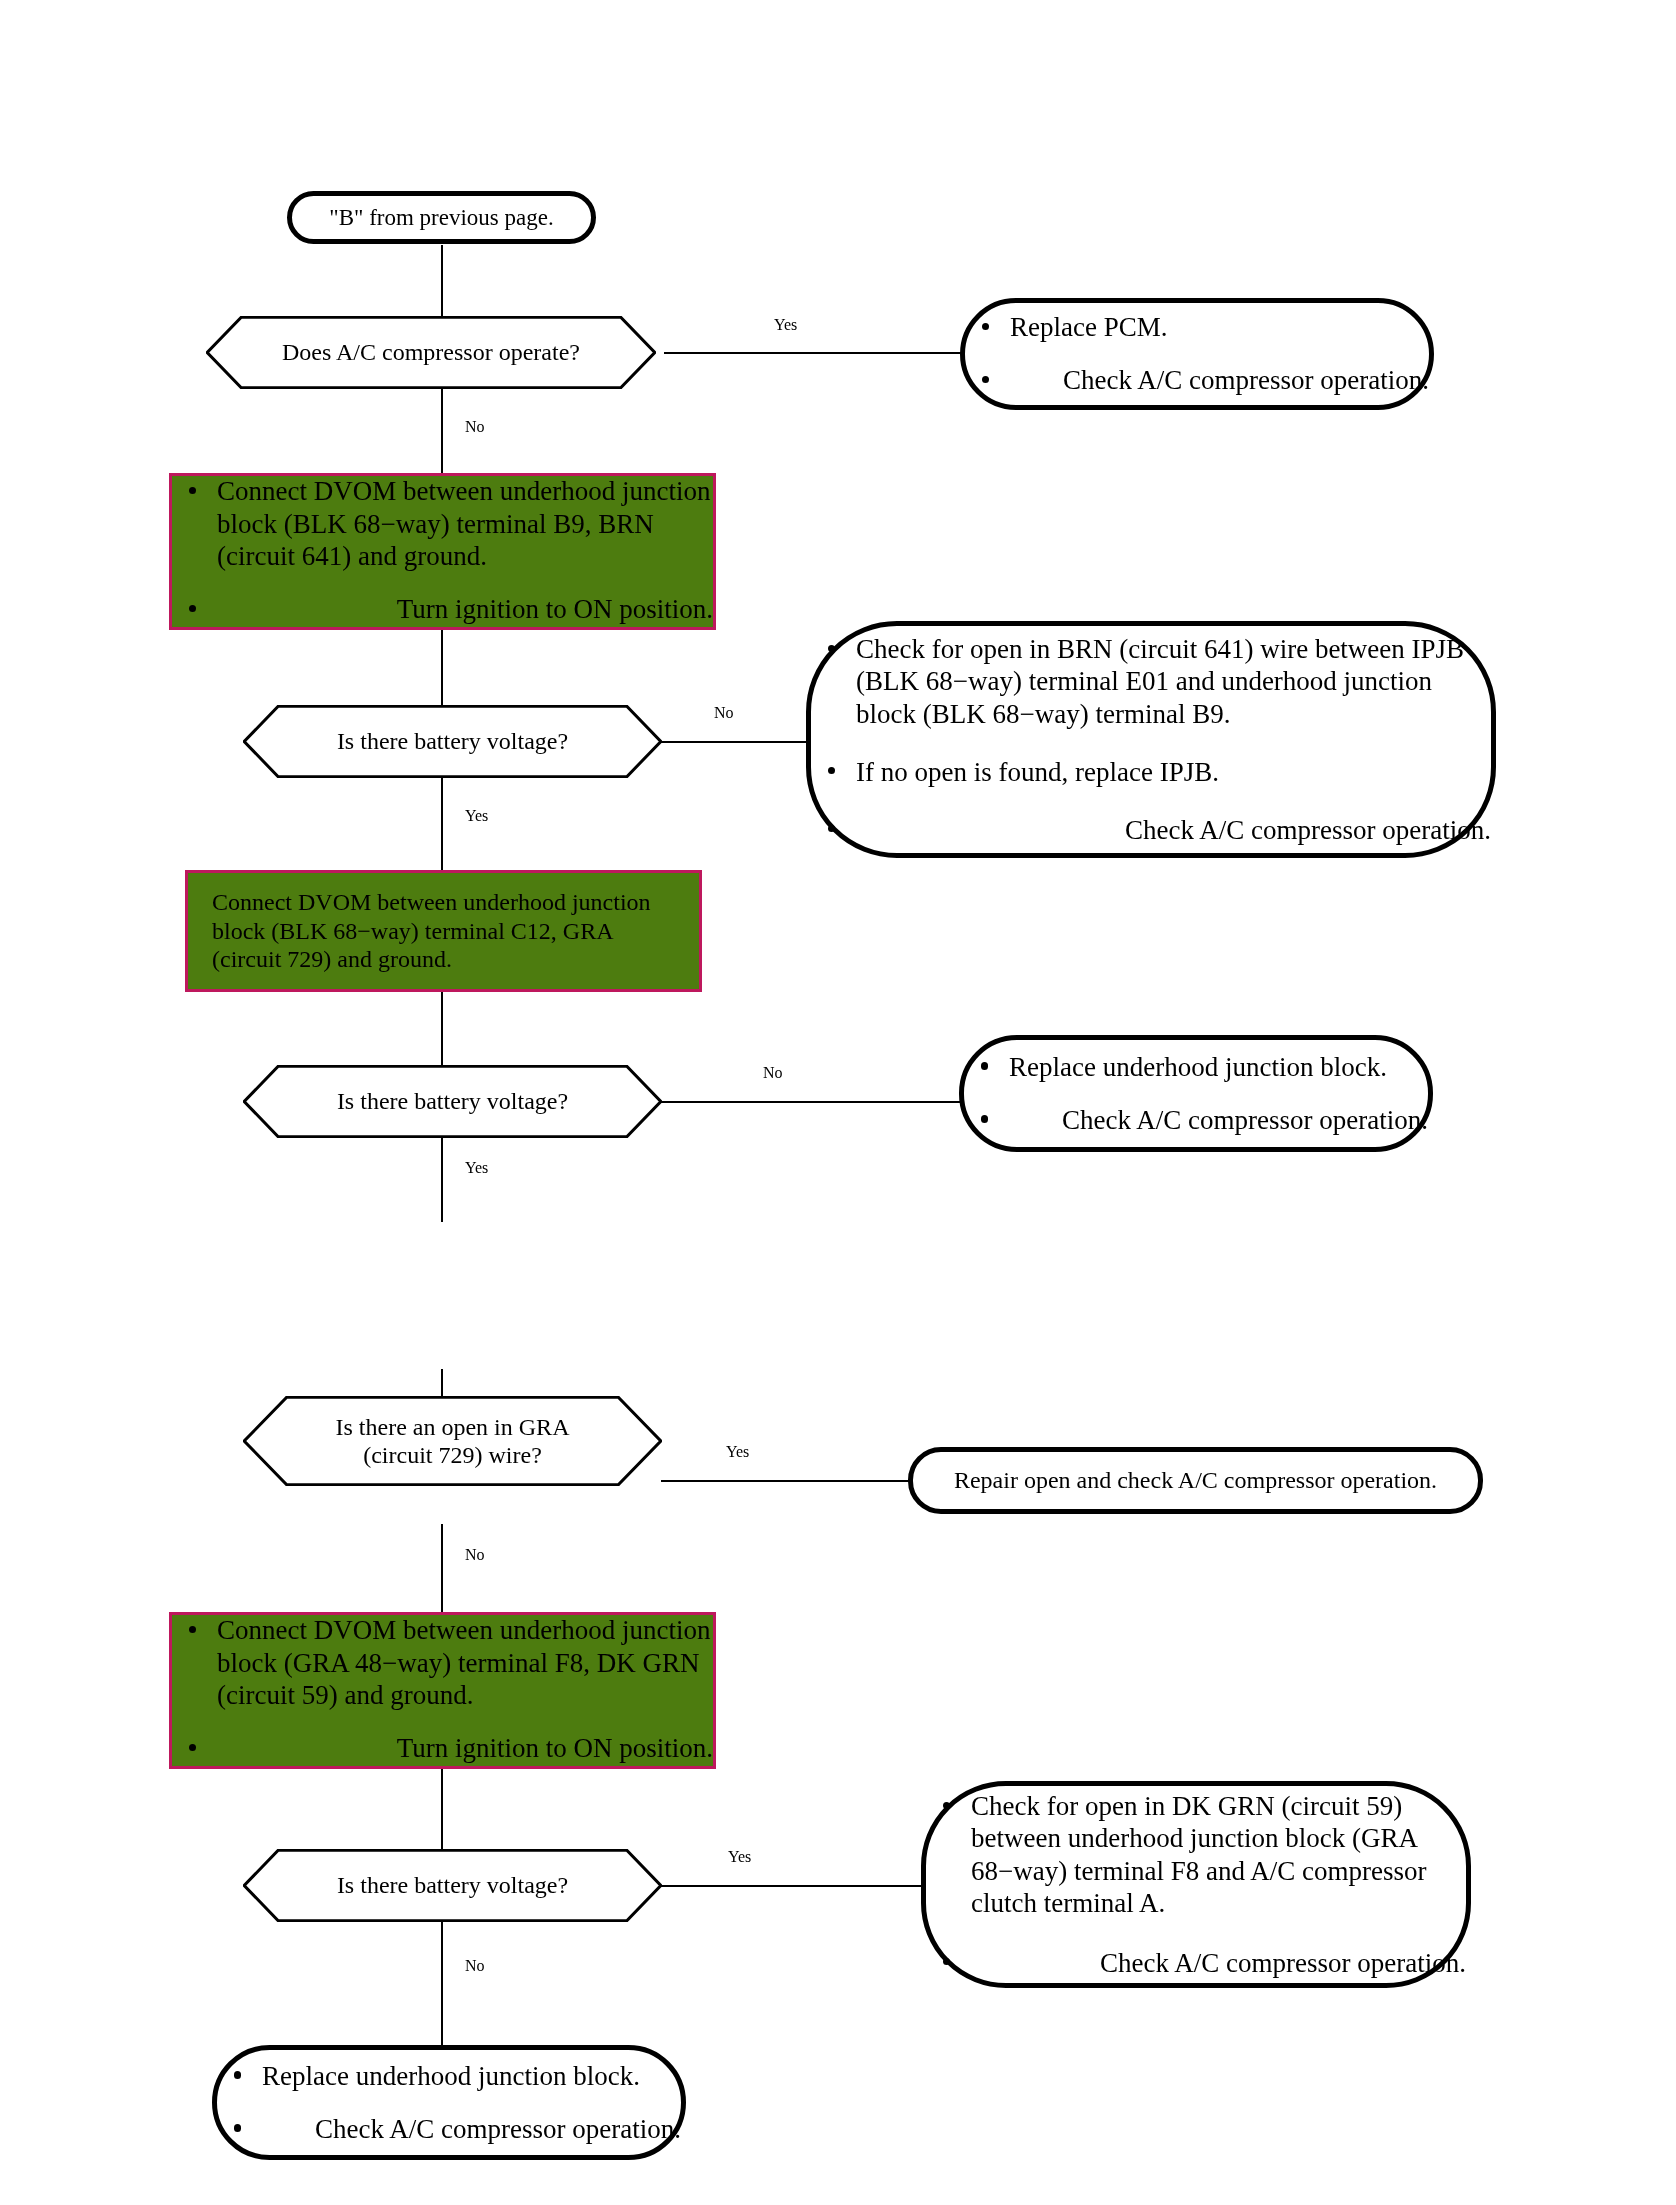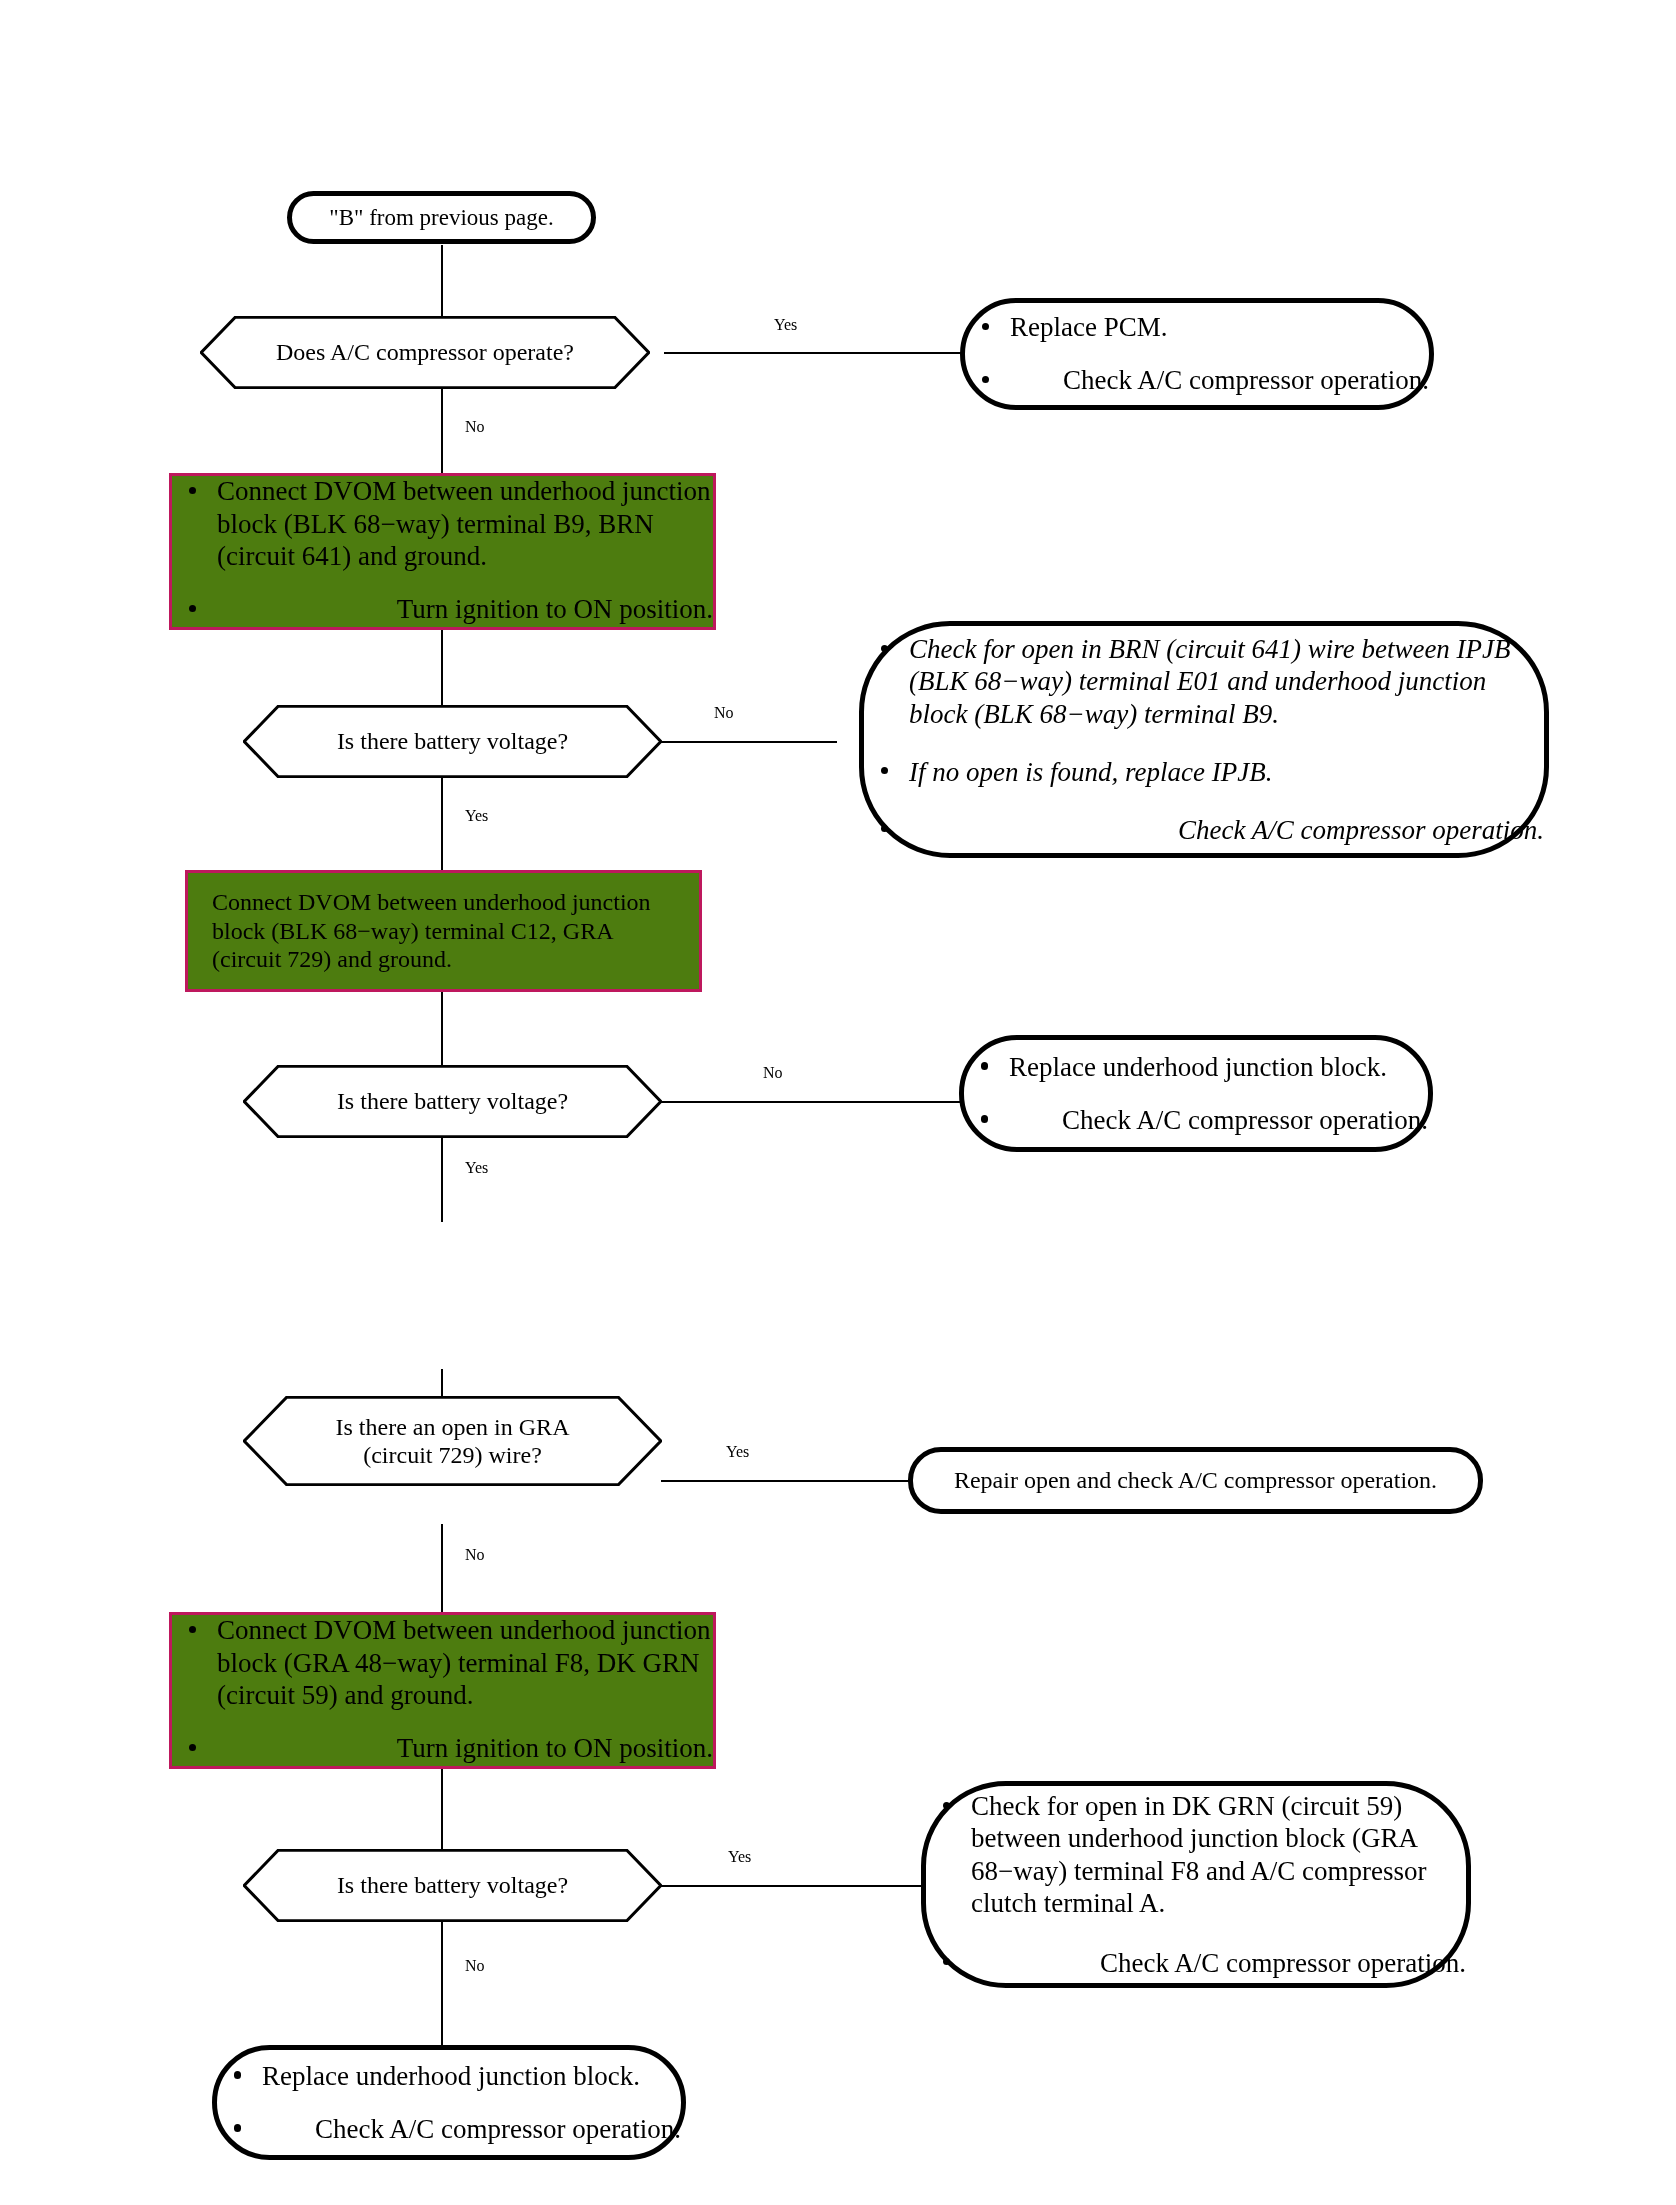--- a/index.html
+++ b/index.html
@@ -134,21 +134,21 @@
 <body>
 
 <div id="page">
 
   <div class="terminator" style="left:287px; top:191px; width:309px; height:53px; border-radius:27px;">
     <div class="plain-text center" style="font-size:23px;">"B" from previous page.</div>
   </div>
 
   <div class="vline" style="left:441px; top:245px; height:89px;"></div>
 
-  <div class="decision" style="left:200px; top:316px; width:450px; height:73px;">
+  <div class="decision" style="left:206px; top:316px; width:450px; height:73px;">
     <svg viewBox="0 0 740 120" preserveAspectRatio="none">
       <polygon points="58,2 682,2 738,60 682,118 58,118 2,60" fill="#ffffff" stroke="#000000" stroke-width="3" vector-effect="non-scaling-stroke"></polygon>
     </svg>
     <div class="dtext">
       <div>Does A/C compressor operate?</div>
     </div>
   </div>
 
   <div class="hline" style="left:664px; top:352px; width:299px;"></div>
   <div class="branch-label" style="left:774px; top:317px;">Yes</div>
@@ -177,21 +177,21 @@
       <polygon points="58,2 632,2 688,60 632,118 58,118 2,60" fill="#ffffff" stroke="#000000" stroke-width="3" vector-effect="non-scaling-stroke"></polygon>
     </svg>
     <div class="dtext">
       <div>Is there battery voltage?</div>
     </div>
   </div>
 
   <div class="hline" style="left:661px; top:741px; width:176px;"></div>
   <div class="branch-label" style="left:714px; top:705px;">No</div>
 
-  <div class="terminator" style="left:859px; top:621px; width:690px; height:237px; border-radius:91px;font-style:italic;">
+  <div class="terminator" style="left:806px; top:621px; width:690px; height:237px; border-radius:91px;">
     <ul class="bullets inset-l2">
       <li style="margin-bottom:25.5px;">Check for open in BRN (circuit 641) wire between IPJB (BLK 68−way) terminal E01 and underhood junction block (BLK 68−way) terminal B9.</li>
       <li style="margin-bottom:25.5px;">If no open is found, replace IPJB.</li>
       <li>Check A/C compressor operation.</li>
     </ul>
   </div>
 
   <div class="vline" style="left:441px; top:777px; height:97px;"></div>
   <div class="branch-label" style="left:465px; top:808px;">Yes</div>
 

